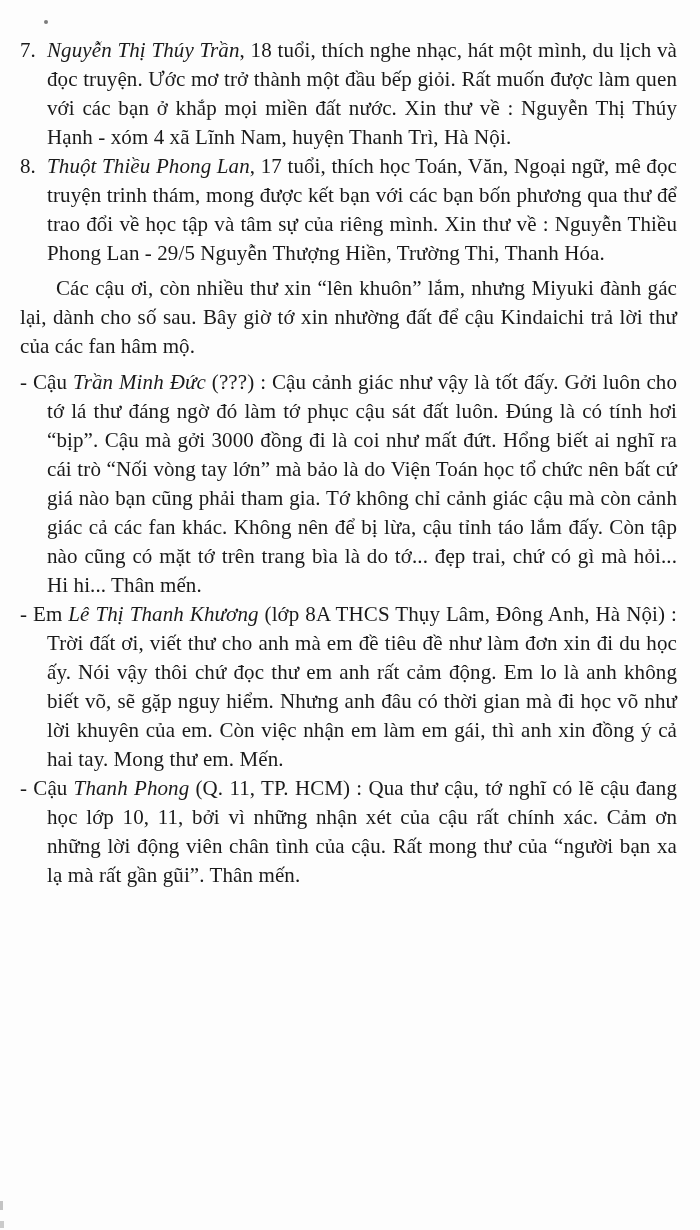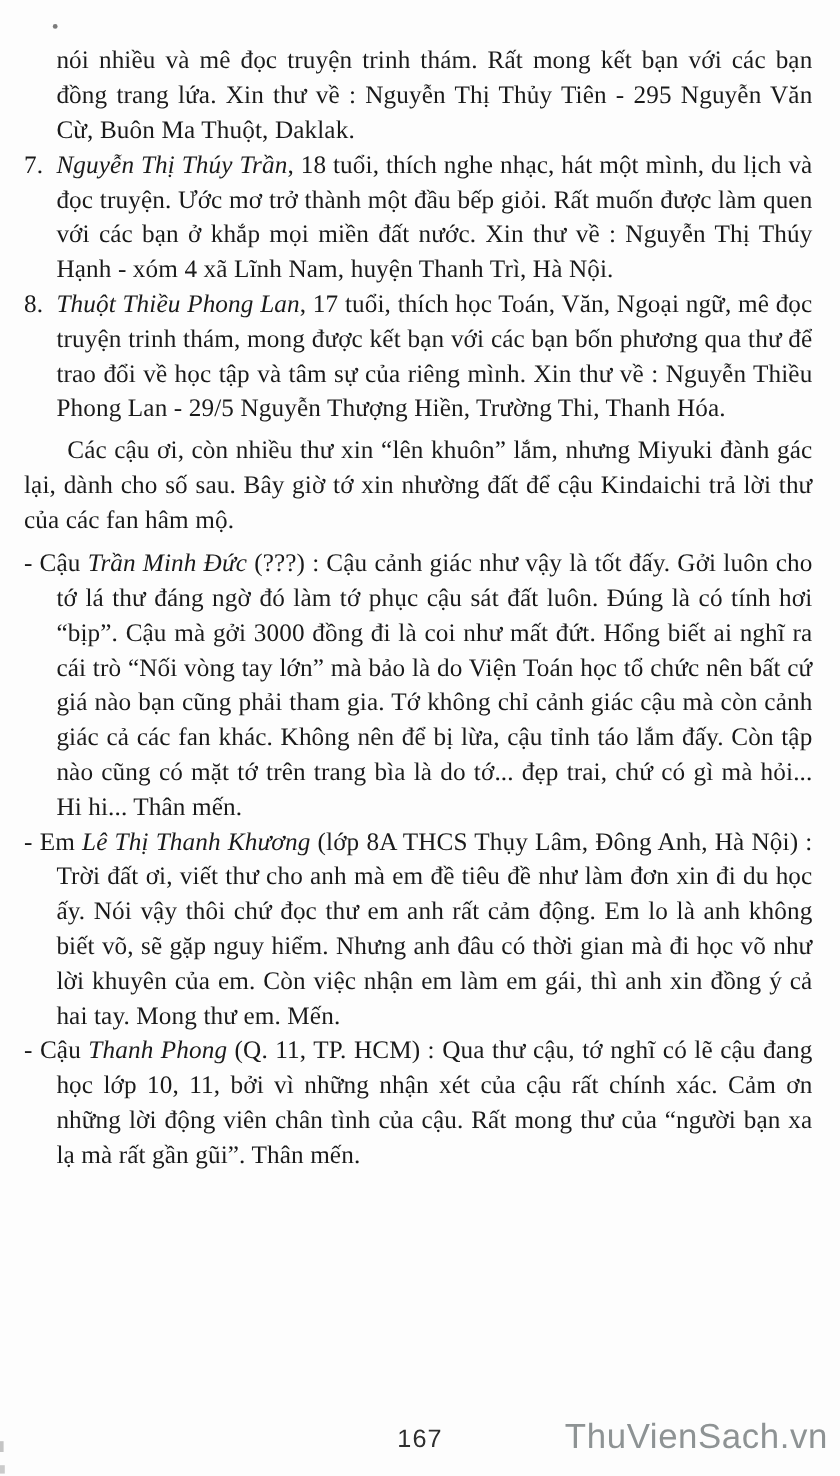--- a/index.html
+++ b/index.html
@@ -70,36 +70,31 @@
 <body>
 
 <div class="page">
 
   <span class="artifact a1"></span>
   <span class="artifact a2"></span>
   <span class="artifact a3"></span>
 
   <div class="text-block">
 
-    <p class="cont"><span>nói nhiều và mê đọc truyện trinh thám. Rất mong kết bạn với các bạn đồng trang lứa. Xin thư về : Nguyễn Thị Thủy Tiên - 295 Nguyễn Văn Cừ, Buôn Ma Thuột, Daklak.</span></p>
 
     <p class="hang"><span class="num">7.</span><i class="name">Nguyễn Thị Thúy Trần</i><span>, 18 tuổi, thích nghe nhạc, hát một mình, du lịch và đọc truyện. Ước mơ trở thành một đầu bếp giỏi. Rất muốn được làm quen với các bạn ở khắp mọi miền đất nước. Xin thư về : Nguyễn Thị Thúy Hạnh - xóm 4 xã Lĩnh Nam, huyện Thanh Trì, Hà Nội.</span></p>
 
     <p class="hang"><span class="num">8.</span><i class="name">Thuột Thiều Phong Lan</i><span>, 17 tuổi, thích học Toán, Văn, Ngoại ngữ, mê đọc truyện trinh thám, mong được kết bạn với các bạn bốn phương qua thư để trao đổi về học tập và tâm sự của riêng mình. Xin thư về : Nguyễn Thiều Phong Lan - 29/5 Nguyễn Thượng Hiền, Trường Thi, Thanh Hóa.</span></p>
 
 
     <p class="note"><span>Các cậu ơi, còn nhiều thư xin “lên khuôn” lắm, nhưng Miyuki đành gác lại, dành cho số sau. Bây giờ tớ xin nhường đất để cậu Kindaichi trả lời thư của các fan hâm mộ.</span></p>
 
     <p class="hang"><span>- Cậu </span><i class="name">Trần Minh Đức</i><span> (???) : Cậu cảnh giác như vậy là tốt đấy. Gởi luôn cho tớ lá thư đáng ngờ đó làm tớ phục cậu sát đất luôn. Đúng là có tính hơi “bịp”. Cậu mà gởi 3000 đồng đi là coi như mất đứt. Hổng biết ai nghĩ ra cái trò “Nối vòng tay lớn” mà bảo là do Viện Toán học tổ chức nên bất cứ giá nào bạn cũng phải tham gia. Tớ không chỉ cảnh giác cậu mà còn cảnh giác cả các fan khác. Không nên để bị lừa, cậu tỉnh táo lắm đấy. Còn tập nào cũng có mặt tớ trên trang bìa là do tớ... đẹp trai, chứ có gì mà hỏi... Hi hi... Thân mến.</span></p>
 
     <p class="hang"><span>- Em </span><i class="name">Lê Thị Thanh Khương</i><span> (lớp 8A THCS Thụy Lâm, Đông Anh, Hà Nội) : Trời đất ơi, viết thư cho anh mà em đề tiêu đề như làm đơn xin đi du học ấy. Nói vậy thôi chứ đọc thư em anh rất cảm động. Em lo là anh không biết võ, sẽ gặp nguy hiểm. Nhưng anh đâu có thời gian mà đi học võ như lời khuyên của em. Còn việc nhận em làm em gái, thì anh xin đồng ý cả hai tay. Mong thư em. Mến.</span></p>
 
     <p class="hang"><span>- Cậu </span><i class="name">Thanh Phong</i><span> (Q. 11, TP. HCM) : Qua thư cậu, tớ nghĩ có lẽ cậu đang học lớp 10, 11, bởi vì những nhận xét của cậu rất chính xác. Cảm ơn những lời động viên chân tình của cậu. Rất mong thư của “người bạn xa lạ mà rất gần gũi”. Thân mến.</span></p>
 
 
   </div>
 
-  <div class="footer">
-    <div class="page-number">167</div>
-    <div class="watermark">ThuVienSach.vn</div>
-  </div>
 
 </div>
 
 </body></html>

